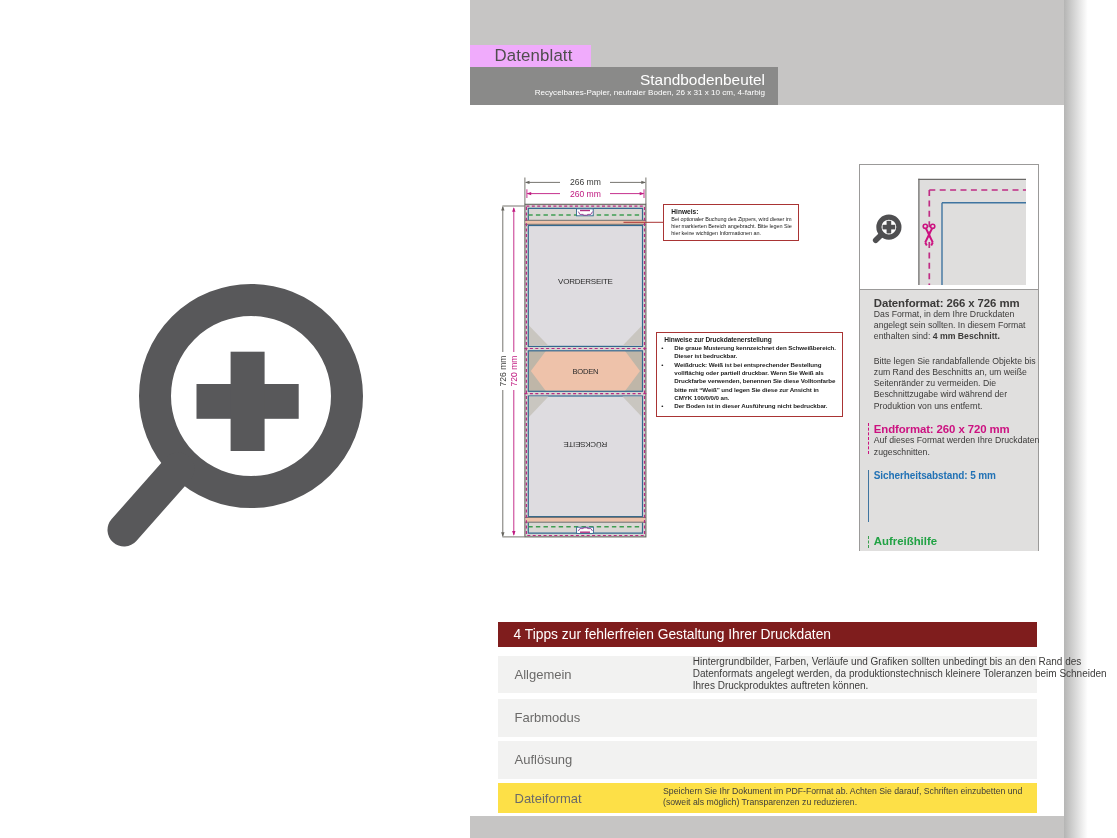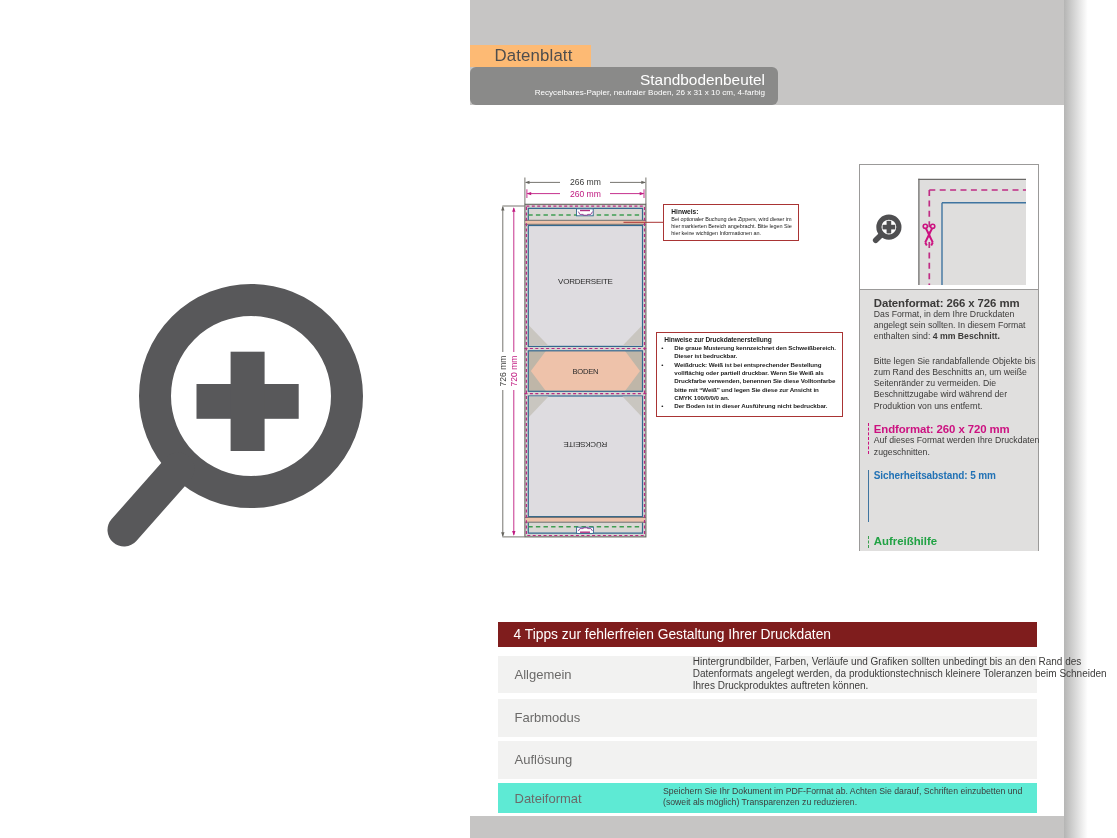--- a/index.html
+++ b/index.html
@@ -12,23 +12,23 @@
 <body>
 
 <div class="abs" style="left:470px;top:0;width:594px;height:838px;background:#fff;"></div>
 
 <div class="abs" style="left:470px;top:0;width:594px;height:105px;background:#c6c5c4;"></div>
 
 <div class="abs" style="left:1064px;top:0;width:27px;height:838px;background:linear-gradient(to right,#b5b5b4,#ffffff 88%);"></div>
 
 <div class="abs" style="left:470px;top:815.7px;width:594px;height:22.3px;background:#c6c5c4;"></div>
 
-<div class="abs" style="left:470px;top:45.2px;width:121px;height:21.8px;background:#fdba74;color:#4f4e4e;font-size:16.8px;line-height:22.5px;padding-left:24.5px;box-sizing:border-box;letter-spacing:0.15px;">Datenblatt</div>
-
-<div class="abs" style="left:470px;top:67px;width:308px;height:38px;background:#8a8a89;color:#fff;text-align:right;box-sizing:border-box;padding-right:13px;border-radius:6px;">
+<div class="abs" style="left:470px;top:45.2px;width:121px;height:21.8px;background:#f0abfc;color:#4f4e4e;font-size:16.8px;line-height:22.5px;padding-left:24.5px;box-sizing:border-box;letter-spacing:0.15px;">Datenblatt</div>
+
+<div class="abs" style="left:470px;top:67px;width:308px;height:38px;background:#8a8a89;color:#fff;text-align:right;box-sizing:border-box;padding-right:13px;">
 
   <div style="font-size:15.4px;line-height:16px;margin-top:4.5px;">Standbodenbeutel</div>
 
   <div style="font-size:8.1px;line-height:10.5px;">Recycelbares-Papier, neutraler Boden, 26 x 31 x 10 cm, 4-farbig</div>
 </div>
 
 <svg class="abs" style="left:90px;top:265px;" width="290" height="290" viewBox="90 265 290 290">
   <circle cx="251" cy="396" r="96" fill="none" stroke="#58585a" stroke-width="32"></circle>
   <line x1="178" y1="469" x2="124" y2="530" stroke="#58585a" stroke-width="33" stroke-linecap="round"></line>
   <rect x="196.5" y="384" width="102.2" height="34.8" fill="#58585a"></rect>
@@ -225,16 +225,16 @@
 </div>
 
 <div class="abs" style="left:498px;top:698.5px;width:539px;height:38px;background:#f2f2f1;">
   <span class="abs" style="left:16.5px;top:11.5px;font-size:13px;color:#6b6a69;">Farbmodus</span>
 </div>
 
 <div class="abs" style="left:498px;top:740.5px;width:539px;height:38px;background:#f2f2f1;">
   <span class="abs" style="left:16.5px;top:11.5px;font-size:13px;color:#6b6a69;">Auflösung</span>
 </div>
 
-<div class="abs" style="left:498px;top:782.6px;width:539px;height:30px;background:#5eead4;">
+<div class="abs" style="left:498px;top:782.6px;width:539px;height:30px;background:#fde047;">
   <span class="abs" style="left:16.5px;top:8.5px;font-size:13px;color:#6b6a69;">Dateiformat</span>
   <div class="abs nw" style="left:165px;top:3px;font-size:8.7px;line-height:10.9px;color:#3d3c3b;">Speichern Sie Ihr Dokument im PDF-Format ab. Achten Sie darauf, Schriften einzubetten und<br>(soweit als möglich) Transparenzen zu reduzieren.</div>
 </div>
 
 </body></html>

